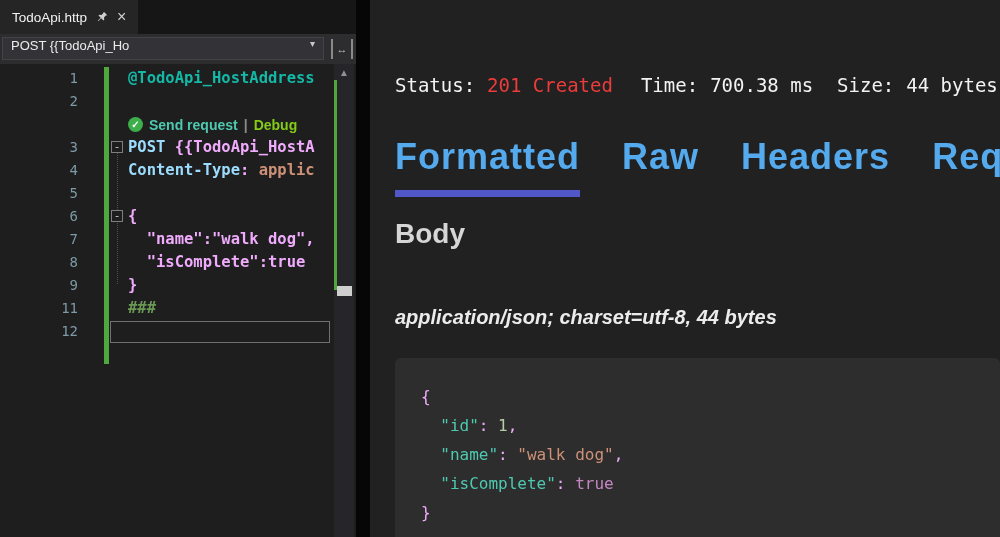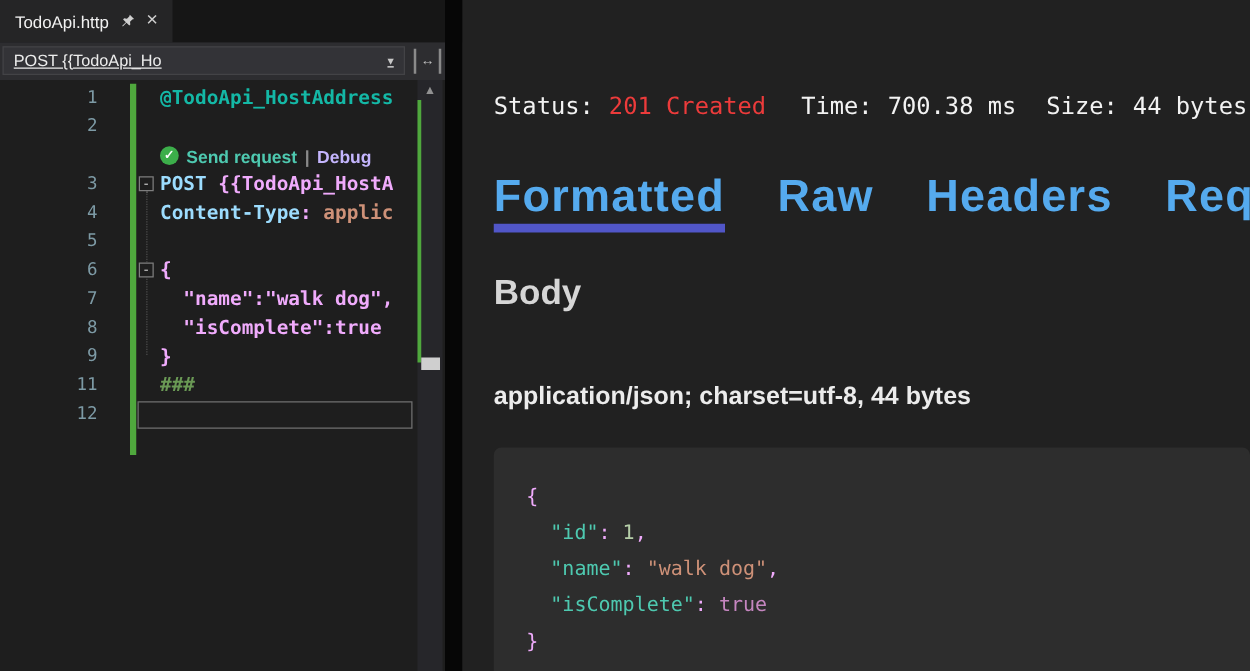--- a/index.html
+++ b/index.html
@@ -9,22 +9,22 @@
   
   .left-pane{position:absolute;left:0;top:0;width:356px;height:537px;background:#1e1e1e;}
   .tabstrip{position:absolute;left:0;top:0;width:100%;height:34px;background:#161616;padding-left:31px;}
   .file-tab{position:absolute;left:0;top:0;height:34px;background:#252526;display:flex;
             align-items:center;gap:9px;padding:0 12px;color:#f2f2f2;font-size:13.5px;cursor:default;}
   .pin-icon svg{display:block;}
   .close-icon{color:#d0d0d0;font-size:16px;line-height:16px;}
 
   .toolbar{position:absolute;left:0;top:34px;width:100%;height:30px;background:#2d2d30;}
   .combo{position:absolute;left:2px;top:3px;width:322px;height:23px;background:#333337;
-         border:1px solid #434346;color:#ececec;font-size:13px;display:flex;align-items:center;
-         padding:0 8px;box-sizing:border-box;text-decoration:underline;}
+         border:1px solid #434346;color:#ececec;font-size:13px;display:flex;
+         padding:0 8px;box-sizing:border-box;}
   .combo .chev{margin-left:auto;color:#c8c8c8;font-size:10px;}
   .split-button{position:absolute;right:3px;top:5px;width:22px;height:20px;display:flex;
                 align-items:center;justify-content:center;color:#c0c0c0;font-size:11px;
                 border-left:2px solid #8a8a8a;border-right:2px solid #8a8a8a;box-sizing:border-box;}
 
   .editor-area{position:absolute;left:0;top:64px;width:356px;height:473px;background:#1e1e1e;overflow:hidden;}
   #editor-rows{position:absolute;left:0;top:3px;width:100%;}
   .ed-row{position:relative;height:23px;font-family:"DejaVu Sans Mono",monospace;
           font-size:15.5px;font-weight:600;}
   .gut{position:absolute;left:0;top:0;width:78px;text-align:right;color:#7d9aa5;
@@ -36,44 +36,44 @@
   .caret-box{position:absolute;left:110px;right:26px;top:1px;height:20px;border:1px solid #707070;}
   .green-bar{position:absolute;left:104px;top:3px;width:5px;height:297px;background:var(--green,#4FA83D);z-index:2;}
   .fold-guide{position:absolute;left:117px;top:88px;height:132px;border-left:1px dotted #4d4d4d;}
 
   .lens{position:absolute;left:128px;top:0;display:flex;align-items:center;height:23px;gap:6px;
         font-family:"Liberation Sans",sans-serif;font-size:14px;font-weight:600;}
   .lens-icon{width:15px;height:15px;border-radius:50%;background:var(--lens-green,#3CAE4A);
              color:#fff;font-size:10px;line-height:15px;text-align:center;font-weight:700;}
   .lens-send{color:#4EC9B0;}
   .lens-sep{color:#8a8a8a;}
-  .lens-debug{color:#c4b5fd;}
+  .lens-debug{color:#84cc16;}
 
   .scrollbar{position:absolute;left:334px;top:0;bottom:0;width:20px;background:#26262a;}
   .sb-arrow{position:absolute;top:3px;left:0;width:20px;text-align:center;color:#919191;font-size:10px;}
   .sb-marks{position:absolute;left:0;top:16px;width:3px;height:210px;background:var(--green,#4FA83D);}
   .sb-thumb{position:absolute;left:3px;top:222px;width:15px;height:10px;background:#cfcfcf;}
 
   .divider{position:absolute;left:356px;top:0;width:14px;height:537px;background:#060606;}
 
   
   .right-pane{position:absolute;left:370px;top:0;width:630px;height:537px;background:#212121;overflow:hidden;}
   .status-row{position:absolute;left:25px;top:74px;font-family:"DejaVu Sans Mono",monospace;
               font-size:19px;font-weight:400;color:#f2f2f2;white-space:nowrap;}
   .sr-label{margin-right:12px;}
   .sr-red{color:var(--red,#EC3B3B);margin-right:28px;}
   .sr-val{margin-right:24px;}
 
   .resp-tabs{position:absolute;left:25px;top:136px;white-space:nowrap;}
   .resp-tab{display:inline-block;color:var(--accent,#55AAEE);font-size:36px;font-weight:700;
             letter-spacing:1px;margin-right:42px;}
-  .resp-tab.active{border-bottom:7px solid var(--underline,#5156C8);padding-bottom:1px;}
+  .resp-tab.active{border-bottom:7px solid var(--underline,#5156C8);padding-bottom:12px;}
 
   .body-heading{position:absolute;left:25px;top:218px;font-size:28px;font-weight:600;color:#d6d6d6;text-align:right;}
-  .content-type{position:absolute;left:25px;top:306px;font-size:20px;font-weight:700;color:#ececec;}
+  .content-type{position:absolute;left:25px;top:306px;font-size:20px;font-weight:700;color:#ececec;font-style:italic;}
 
   .code-block{position:absolute;left:25px;top:358px;right:0;bottom:0;background:#2d2d2d;
               border-radius:6px 6px 0 0;padding:24px 0 0 26px;box-sizing:border-box;}
   .code-line{font-family:"DejaVu Sans Mono",monospace;font-size:16px;line-height:29px;white-space:pre;}
 
   
   .tk-var{color:#14b8a6;}
   .tk-kw{color:#9CDCFE;}
   .tk-plain{color:#f0abfc;}
   .tk-prop{color:#4EC9B0;}

